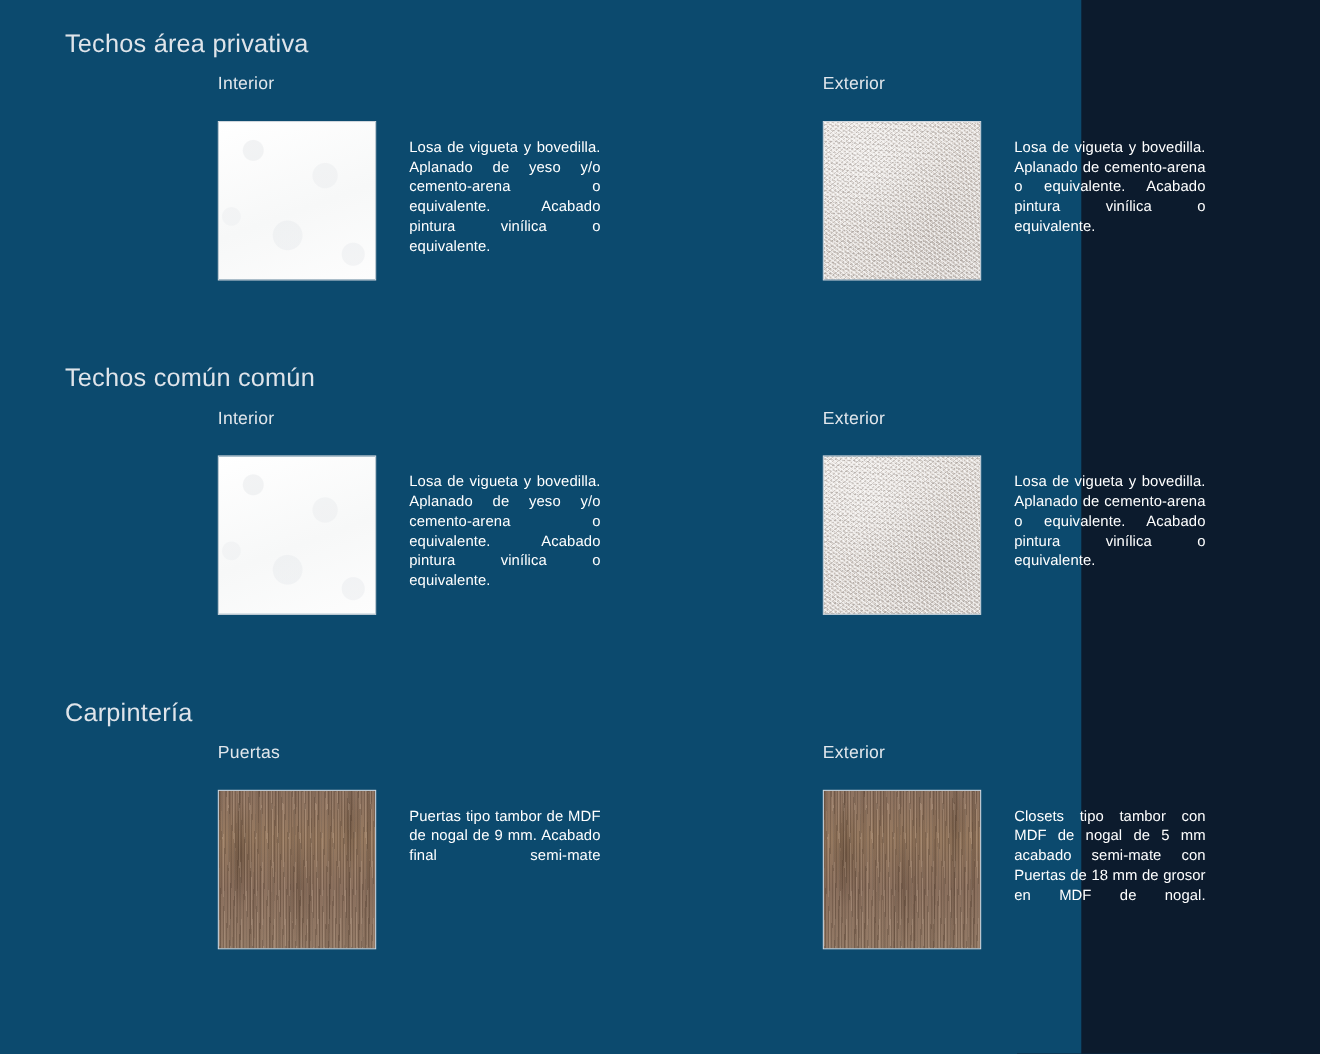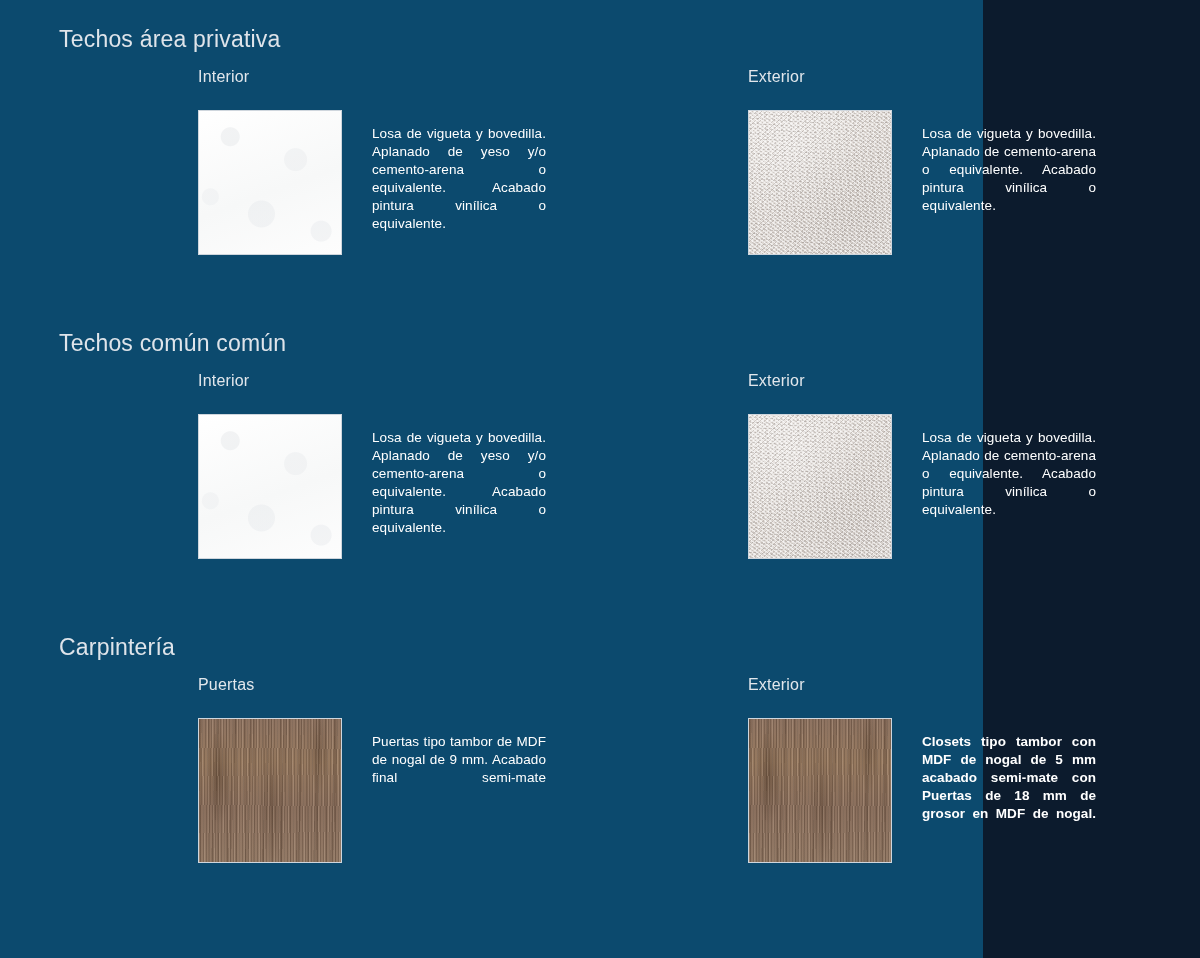--- a/index.html
+++ b/index.html
@@ -133,21 +133,21 @@
     width: 174px;
     font-size: 13.5px;
     line-height: 18px;
     color: #ffffff;
     text-align: justify;
     text-justify: inter-word;
     font-weight: 400;
     letter-spacing: 0.1px;
   }
   .desc.bold {
-    font-weight: 700;
+    font-weight: 400;
     letter-spacing: 0.05px;
   }
   .desc:after {
     content: "";
     display: inline-block;
     width: 100%;
   }
 </style>
 </head>
 <body>

